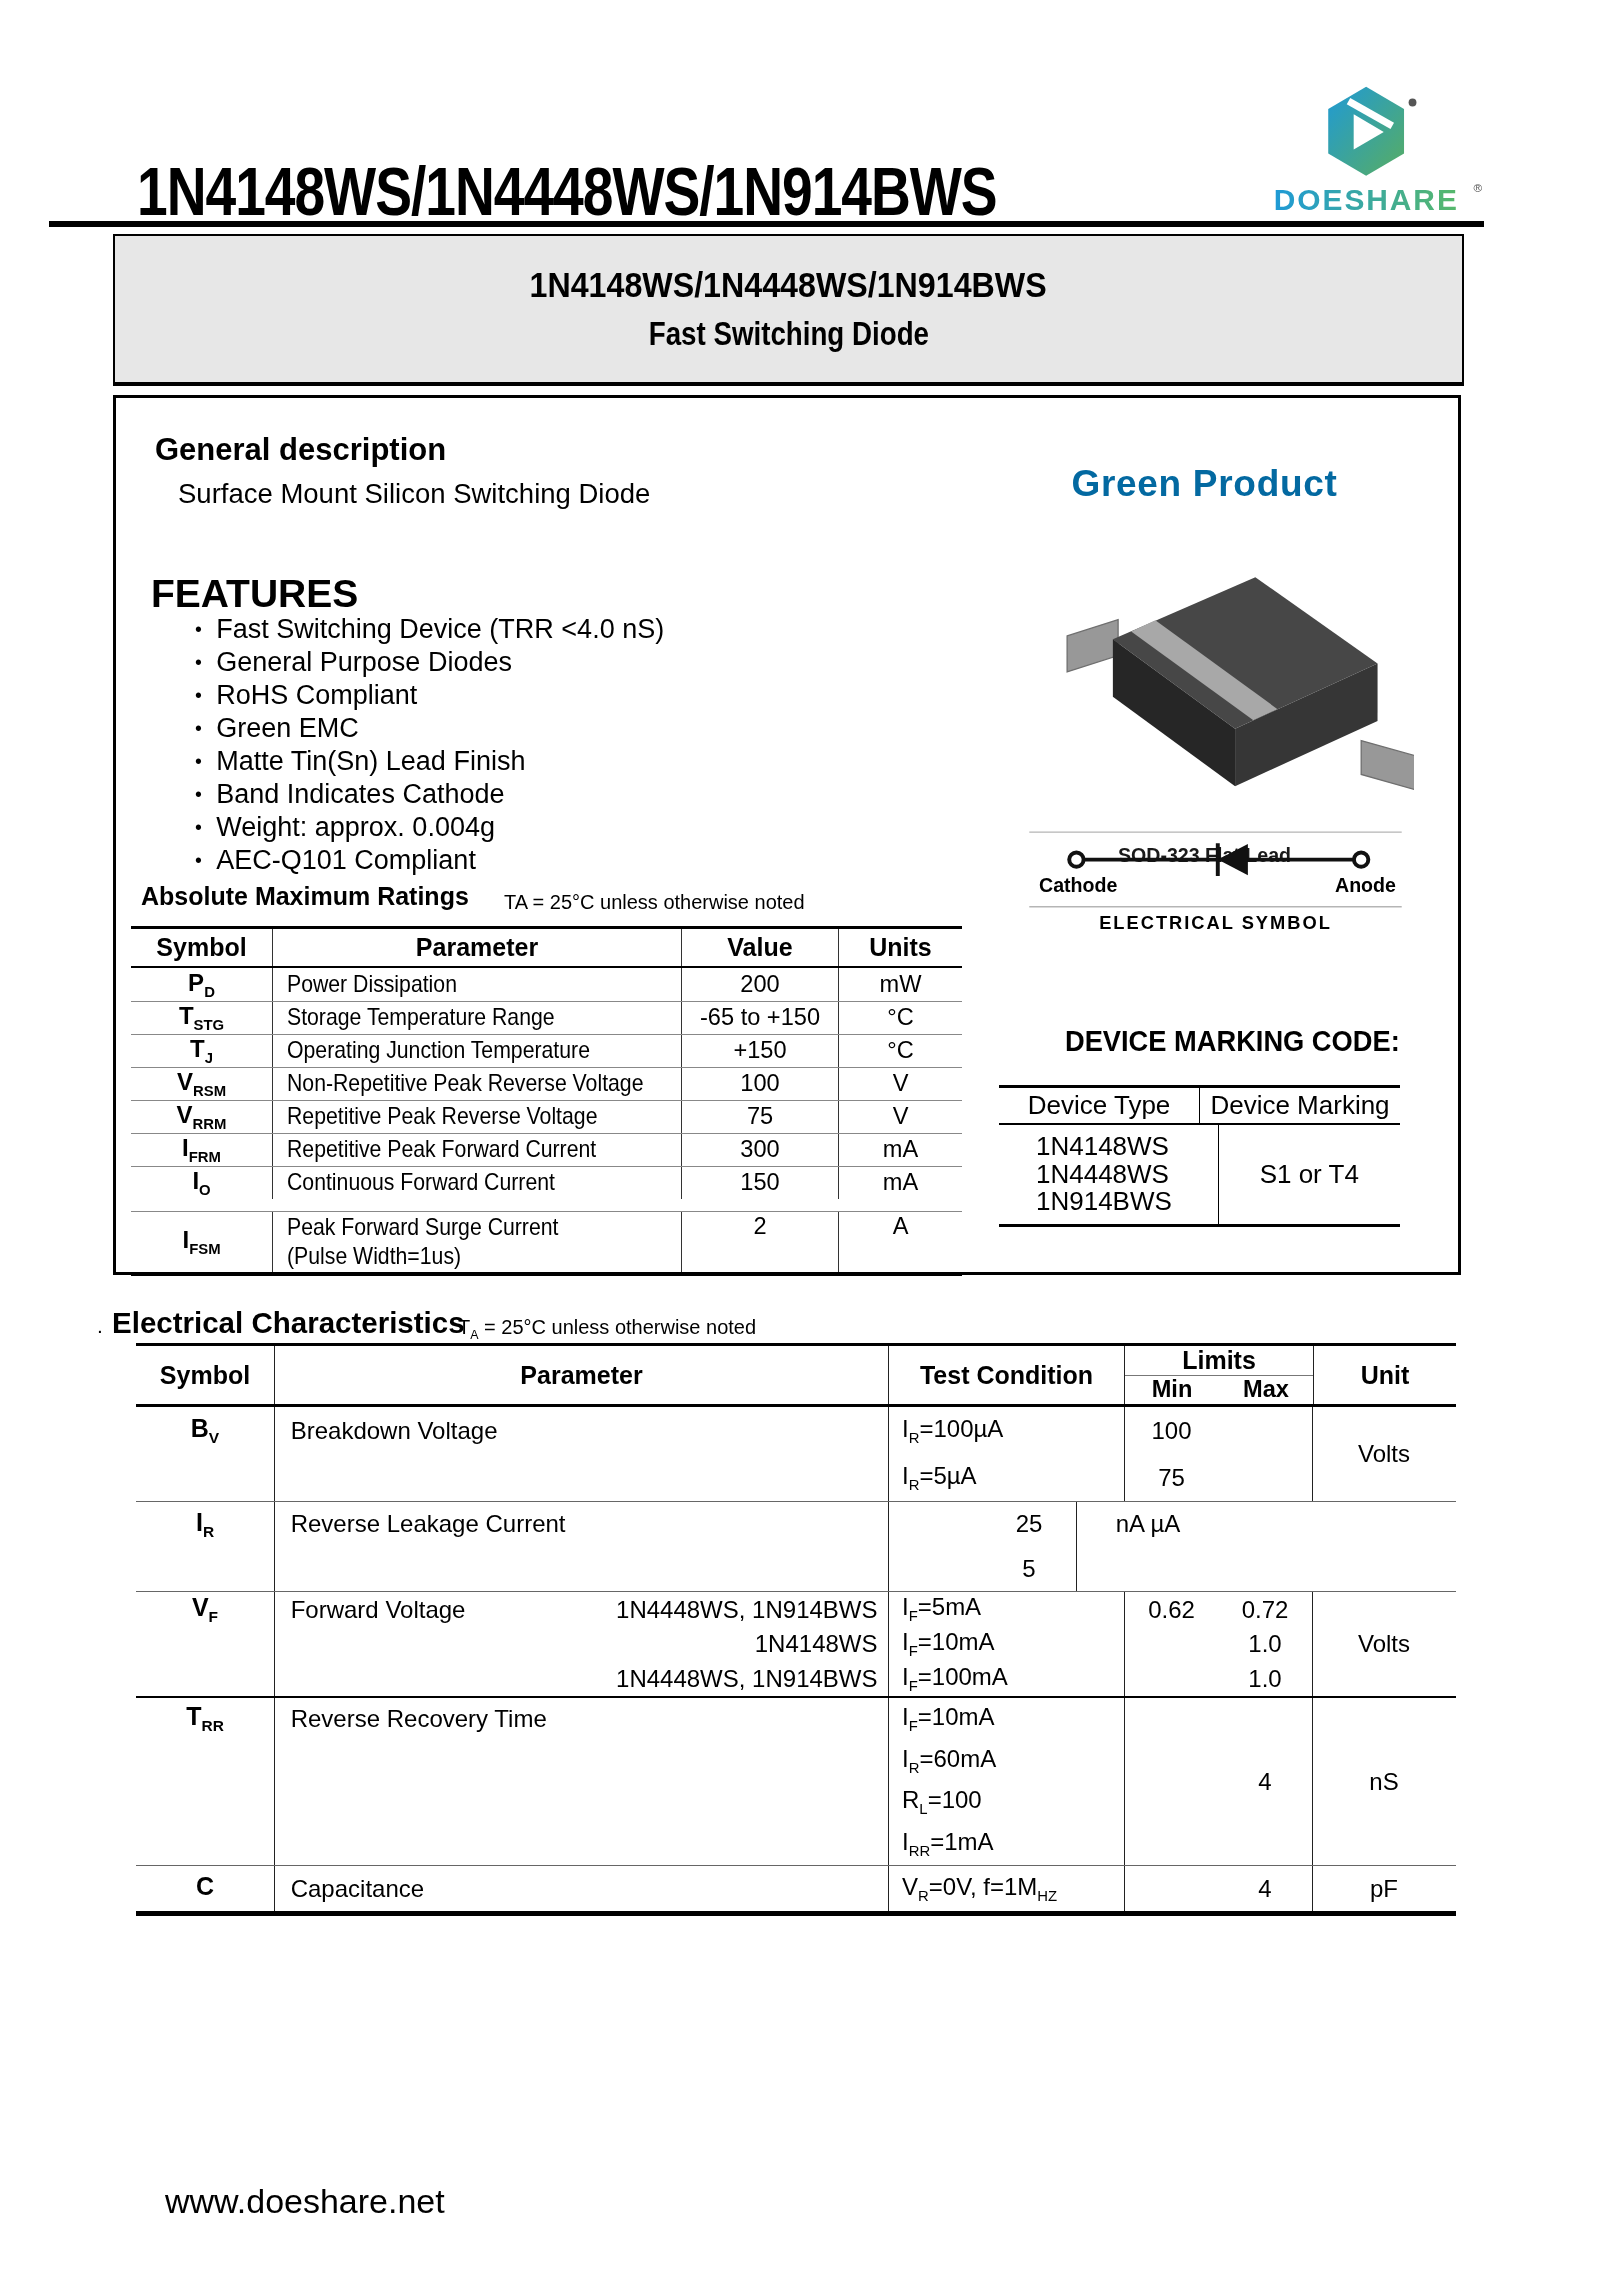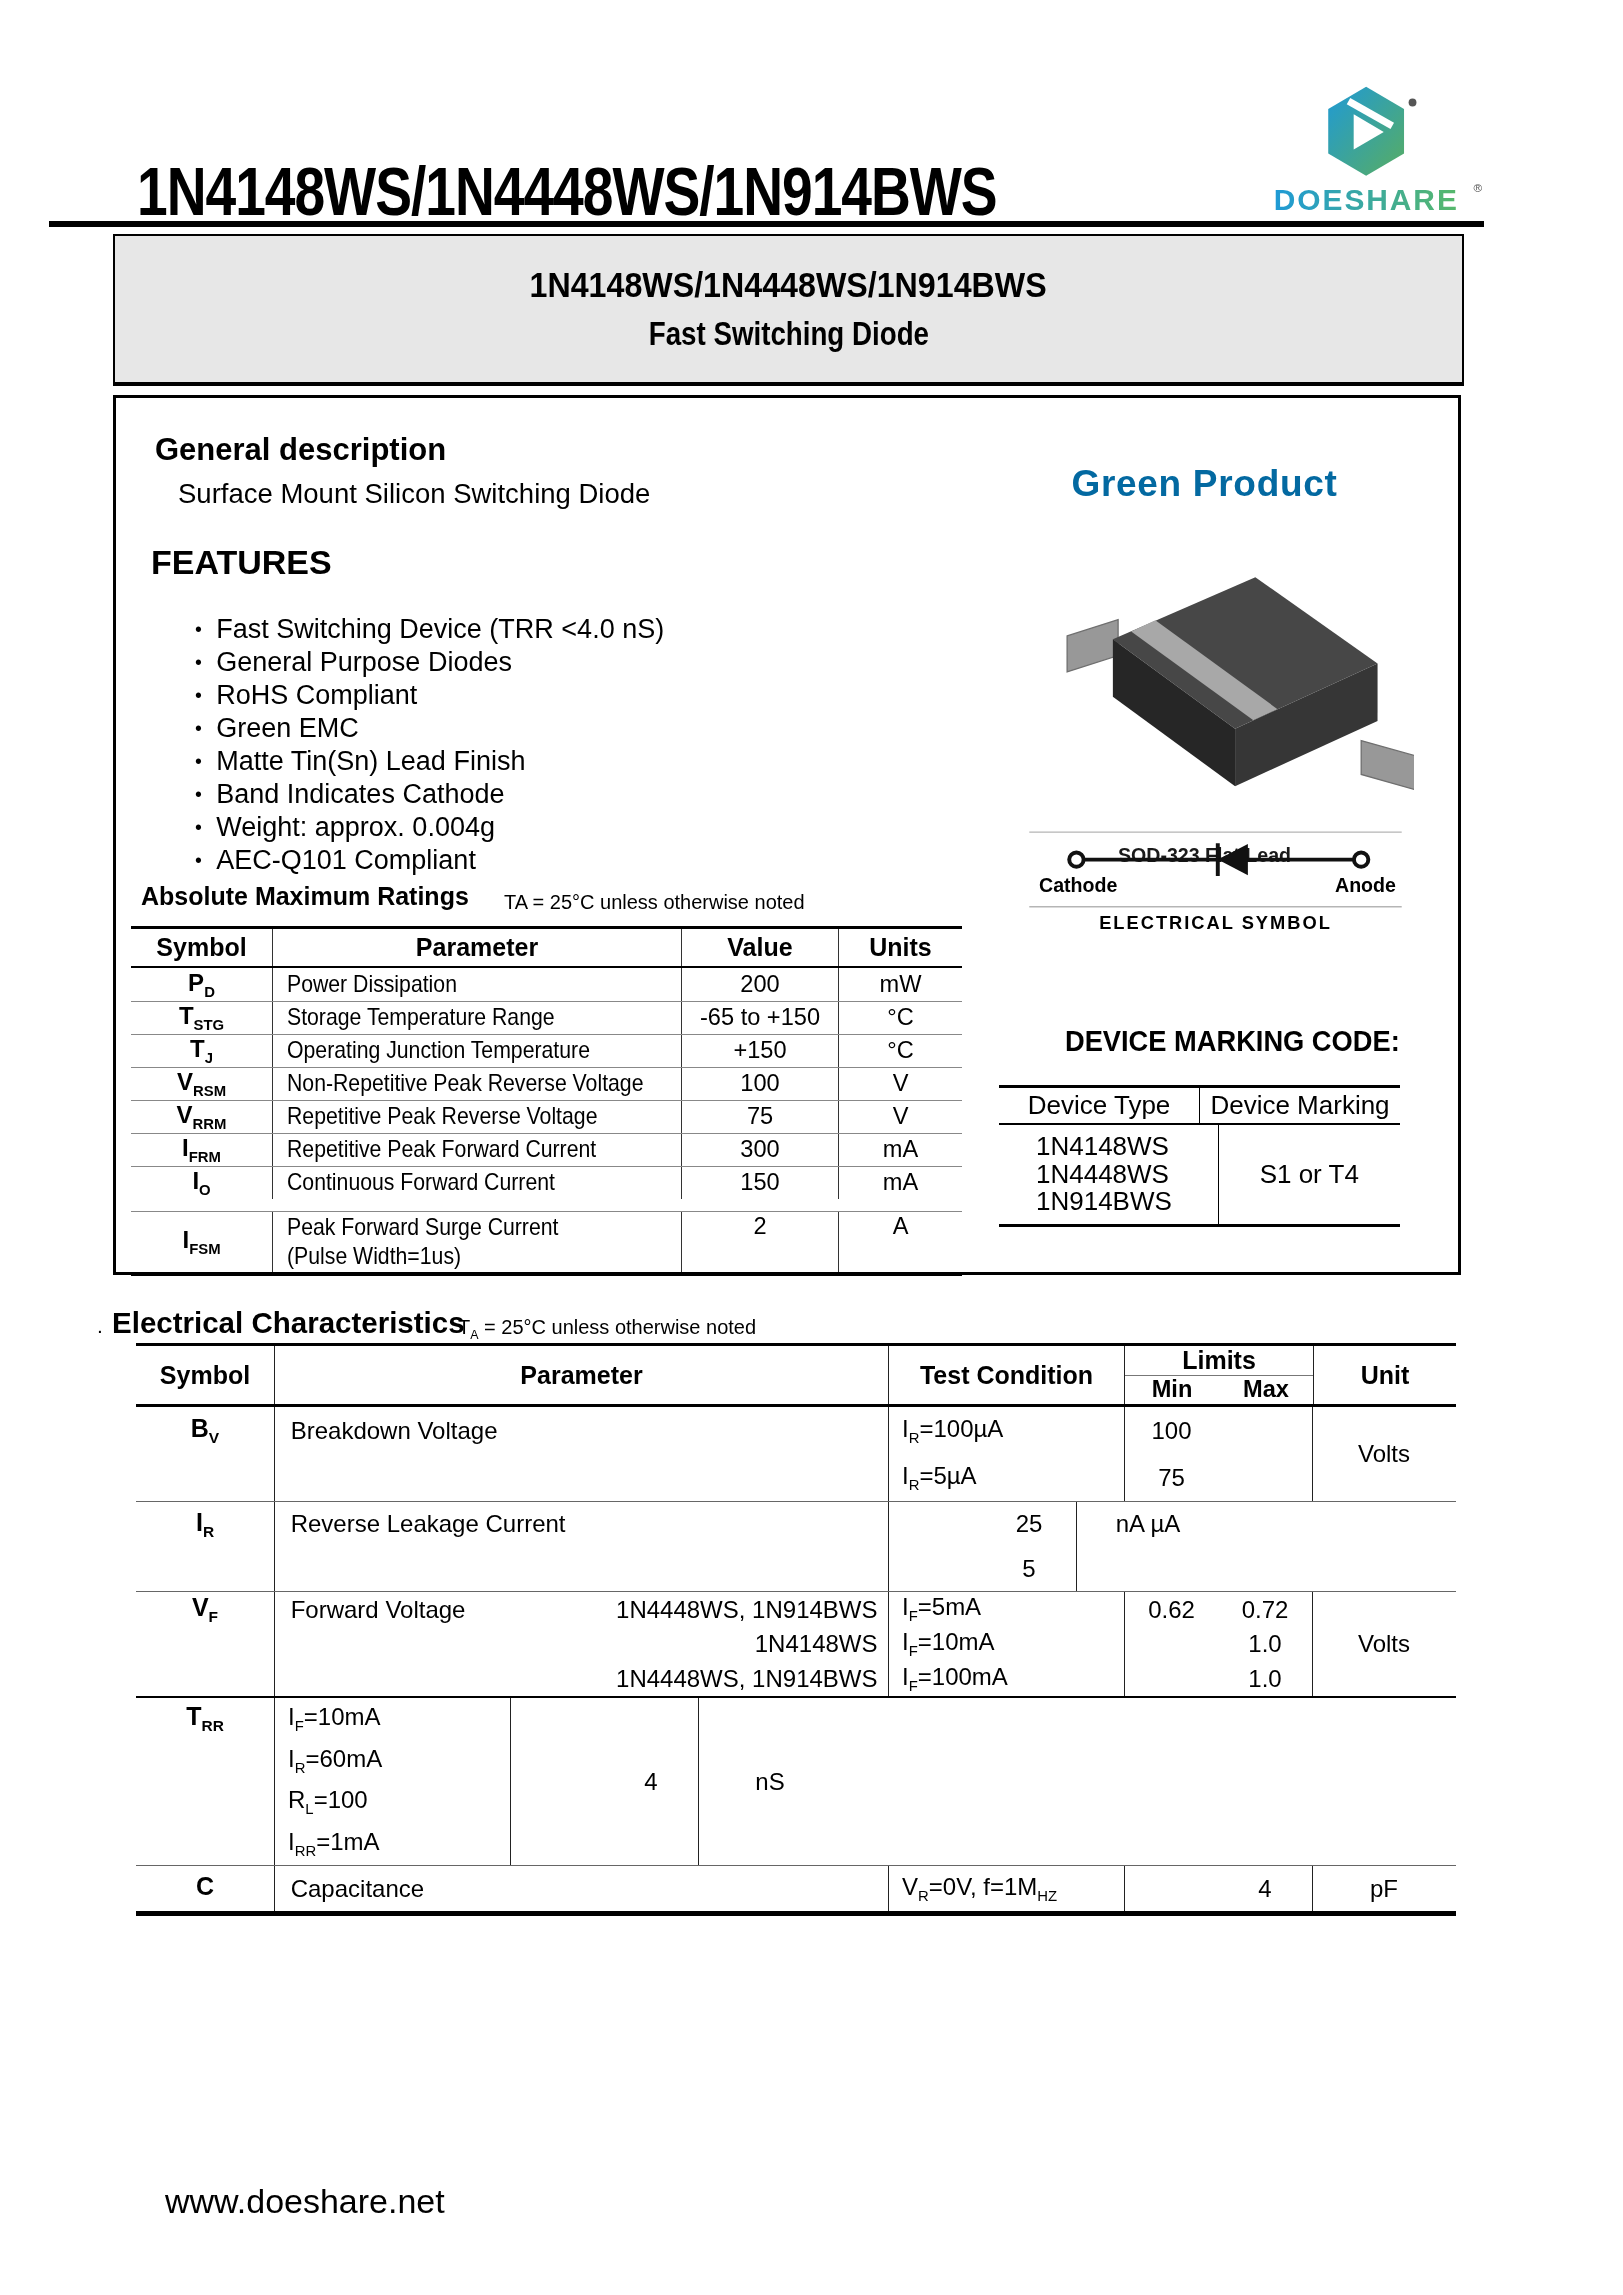--- a/index.html
+++ b/index.html
@@ -20,21 +20,21 @@
                display:flex;flex-direction:column;align-items:center;justify-content:center;gap:9.2px;}
   #title-line1{font-size:35px;font-weight:bold;transform:scaleX(.92);}
   #title-line2{font-size:33px;font-weight:bold;transform:scaleX(.84);}
 
   
   #content-box{left:113px;top:395px;width:1348px;height:880px;border:3.3px solid #000;box-sizing:border-box;}
 
   
   #general-heading{left:155px;top:432px;font-size:31px;font-weight:bold;}
   #general-text{left:178px;top:478px;font-size:27.5px;}
-  #features-heading{left:151px;top:543px;font-size:34px;font-weight:bold;}
+  #features-heading{left:151px;top:572px;font-size:39px;font-weight:bold;}
   #features-list{left:195px;top:613px;list-style:none;margin:0;padding:0;}
   #features-list li{height:33px;display:flex;align-items:center;font-size:27px;}
   #features-list .bullet{font-size:19.6px;margin-right:14.4px;}
 
   #abs-heading{left:141px;top:882px;font-size:25px;font-weight:bold;white-space:nowrap;}
   #abs-note{left:504px;top:891px;font-size:20px;}
 
   
   #abs-table{left:131px;top:926px;width:831px;border-top:3.3px solid #000;border-bottom:4.6px solid #000;box-sizing:border-box;}
   .at-row{display:flex;width:100%;box-sizing:border-box;}
@@ -452,20 +452,29 @@
 
     <div class="ec-row row-div-dark" style="height:169px;">
       <div class="ec-sym">
           <div class="ecl">
             <span><span>T</span><sub>RR</sub></span>
           </div>
           <div class="ecl"></div>
           <div class="ecl"></div>
           <div class="ecl"></div>
         </div>
+      <div class="ec-param bl">
+        <div class="ecl">
+            <span>Reverse Recovery Time</span>
+            <span></span>
+          </div>
+        <div class="ecl"></div>
+          <div class="ecl"></div>
+          <div class="ecl"></div>
+      </div>
       <div class="ec-test bl">
         <div class="ecl">
             <span><span>I</span><sub>F</sub><span>=10mA</span></span>
           </div>
         <div class="ecl">
             <span><span>I</span><sub>R</sub><span>=60mA</span></span>
           </div>
         <div class="ecl">
             <span><span>R</span><sub>L</sub><span>=100</span></span>
           </div>

